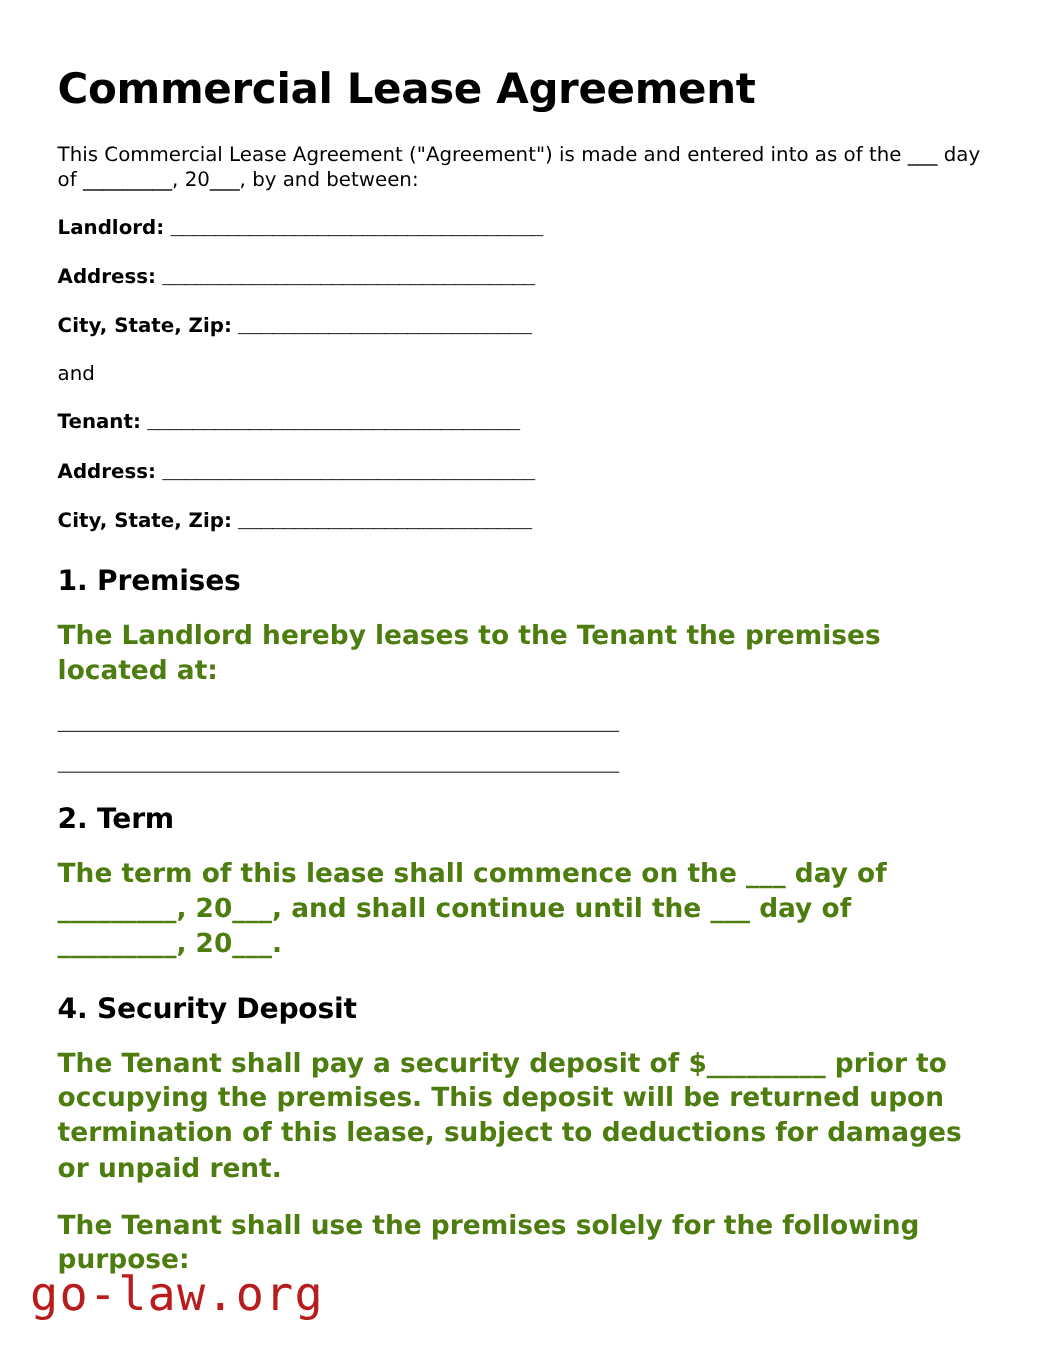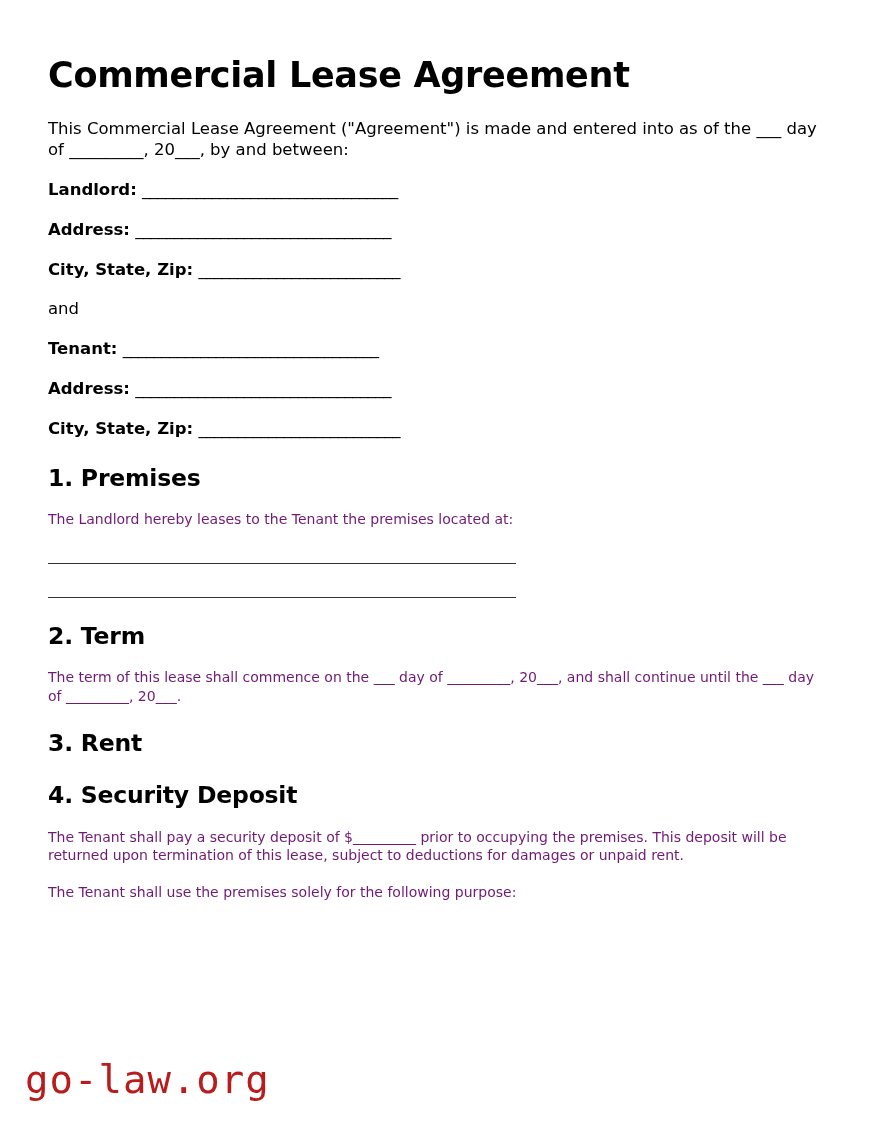--- a/index.html
+++ b/index.html
@@ -53,20 +53,21 @@
     margin: 0;
     padding-top: 18px;
     white-space: nowrap;
   }
   .field-label {
     font-weight: bold;
   }
   .field-fill {
     font-weight: normal;
     letter-spacing: -0.5px;
+    font-family: Liberation Mono, monospace;
   }
   .and-row {
     font-size: 16.5px;
     line-height: 1.33;
     margin: 0;
     padding-top: 17px;
   }
   .gov-row {
     font-size: 16.5px;
     line-height: 1.33;
@@ -76,25 +77,26 @@
   .section-heading {
     font-size: 23.5px;
     font-weight: bold;
     line-height: 1.2;
     margin: 0;
     padding-top: 24px;
     letter-spacing: -0.2px;
     color: #000;
   }
   .section-para {
-    font-size: 14px;
+    font-size: 22px;
     line-height: 1.33;
     margin: 0;
     padding-top: 18px;
-    color: #701a75;
+    color: #4d7c0f;
+    font-weight: bold;
   }
   .blank-line {
     width: 468px;
     height: 0;
     border-bottom: 1.6px solid #333333;
     margin: 0;
   }
   .blank-line-1 { margin-top: 34px; }
   .blank-line-2 { margin-top: 33px; }
   .watermark {
@@ -154,21 +156,20 @@
 
 
     <h2 class="section-heading">1. Premises</h2>
     <p class="section-para">The Landlord hereby leases to the Tenant the premises located at:</p>
     <div class="blank-line blank-line-1"></div>
     <div class="blank-line blank-line-2"></div>
 
     <h2 class="section-heading">2. Term</h2>
     <p class="section-para">The term of this lease shall commence on the ___ day of _________, 20___, and shall continue until the ___ day of _________, 20___.</p>
 
-    <h2 class="section-heading">3. Rent</h2>
 
     <h2 class="section-heading">4. Security Deposit</h2>
     <p class="section-para">The Tenant shall pay a security deposit of $_________ prior to occupying the premises. This deposit will be returned upon termination of this lease, subject to deductions for damages or unpaid rent.</p>
 
     <p class="section-para">The Tenant shall use the premises solely for the following purpose:</p>
 
   </div>
 
   <div class="watermark">go-law.org</div>
 </div>

